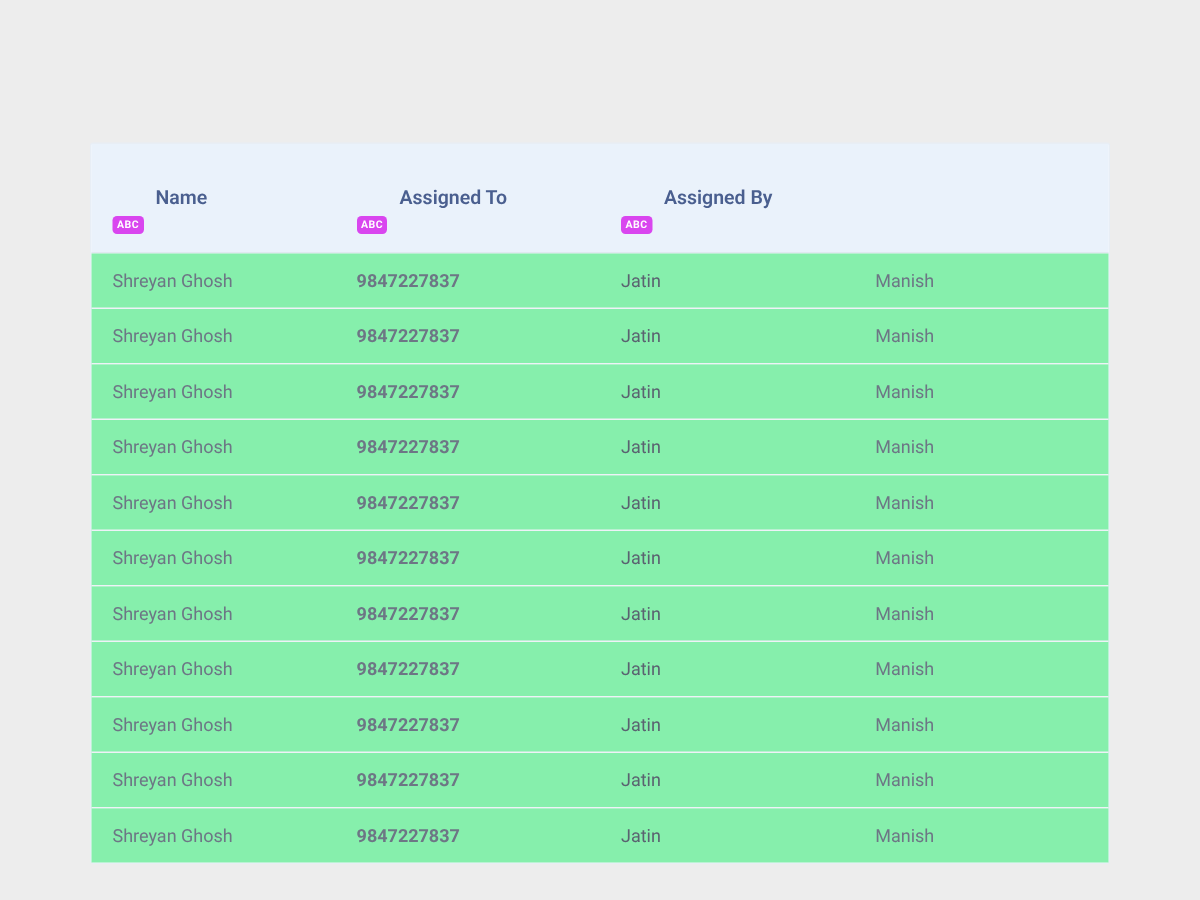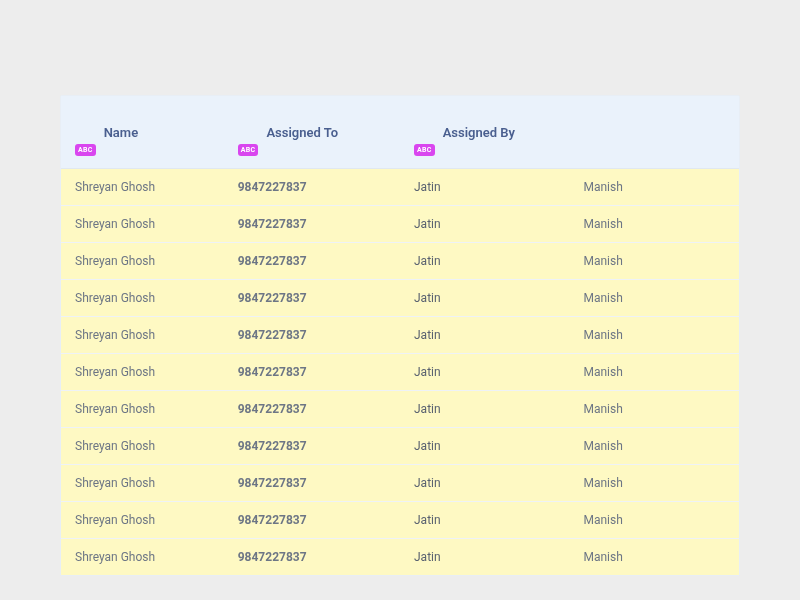--- a/index.html
+++ b/index.html
@@ -63,21 +63,21 @@
     
     .header-label {
       color: #4a5f8f;
       font-size: 13px;
       font-weight: 600;
     }
     
     .table-row {
       display: flex;
       border-bottom: 1px solid #eef2f7;
-      background: #fef9c3;
+      background: #86efac;
     }
     
     .table-row:last-child {
       border-bottom: none;
     }
     
     .table-cell {
       padding: 11px 14px;
       font-size: 12px;
       color: #6d7685;

